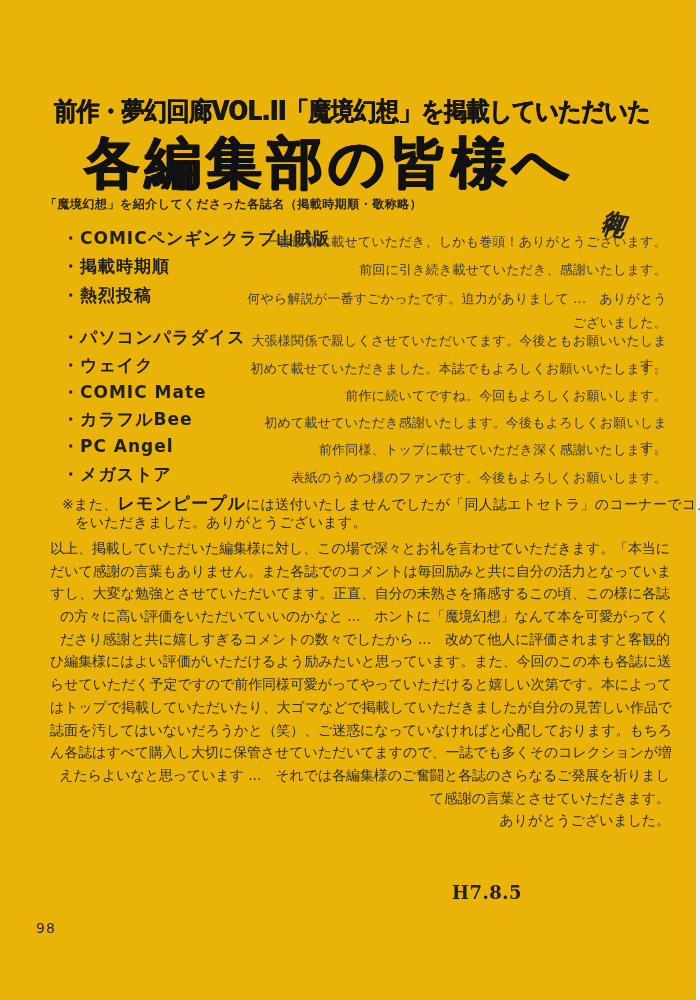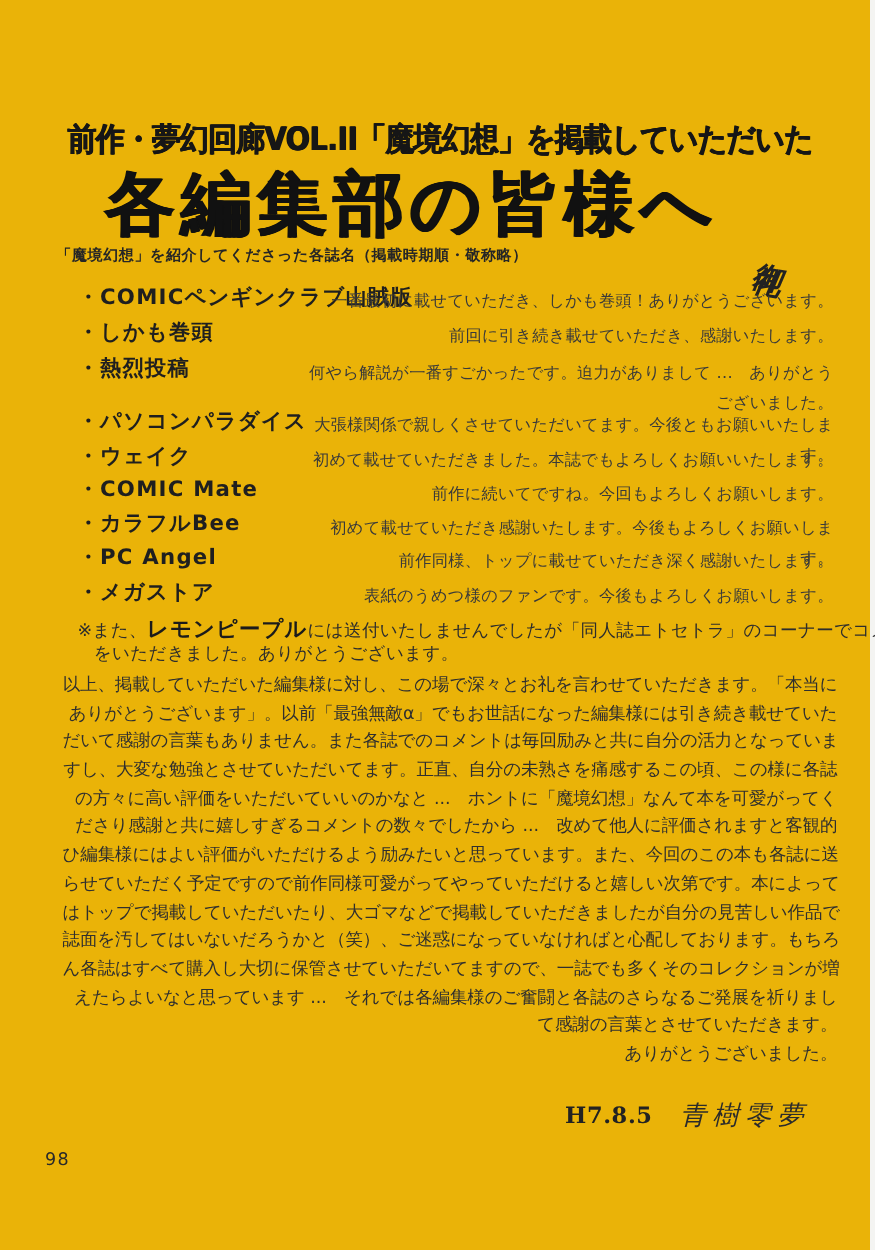--- a/index.html
+++ b/index.html
@@ -98,21 +98,21 @@
   <div class="abs page-title">各編集部の皆様へ</div>
   <div class="abs title-note">御礼</div>
   <div class="abs subtitle">「魔境幻想」を紹介してくださった各誌名（掲載時期順・敬称略）</div>
 
   <div id="magazine-list">
       <div class="mag-row" style="top: 229px;">
         <span class="mag-name">・COMICペンギンクラブ山賊版</span>
         <span class="mag-comment">一番最初に載せていただき、しかも巻頭！ありがとうございます。</span>
       </div>
       <div class="mag-row" style="top: 257px;">
-        <span class="mag-name">・しかも巻頭</span>
+        <span class="mag-name">・掲載時期順</span>
         <span class="mag-comment">前回に引き続き載せていただき、感謝いたします。</span>
       </div>
       <div class="mag-row" style="top: 286px;">
         <span class="mag-name">・熱烈投稿</span>
         <span class="mag-comment">何やら解説が一番すごかったです。迫力がありまして ...　ありがとうございました。</span>
       </div>
       <div class="mag-row" style="top: 328px;">
         <span class="mag-name">・パソコンパラダイス</span>
         <span class="mag-comment">大張様関係で親しくさせていただいてます。今後ともお願いいたします。</span>
       </div>
@@ -138,32 +138,30 @@
       </div>
     </div>
 
   <div class="abs note-line1">
     <span>※また、</span><span class="note-highlight">レモンピープル</span><span>には送付いたしませんでしたが「同人誌エトセトラ」のコーナーでコメント</span>
   </div>
   <div class="abs note-line2">をいただきました。ありがとうございます。</div>
 
   <div class="abs body-text" id="body-text">
       <div class="body-line">以上、掲載していただいた編集様に対し、この場で深々とお礼を言わせていただきます。「本当に</div>
-      <div class="body-line">ありがとうございます」。以前「最強無敵α」でもお世話になった編集様には引き続き載せていた</div>
       <div class="body-line">だいて感謝の言葉もありません。また各誌でのコメントは毎回励みと共に自分の活力となっていま</div>
       <div class="body-line">すし、大変な勉強とさせていただいてます。正直、自分の未熟さを痛感するこの頃、この様に各誌</div>
       <div class="body-line">の方々に高い評価をいただいていいのかなと ...　ホントに「魔境幻想」なんて本を可愛がってく</div>
       <div class="body-line">ださり感謝と共に嬉しすぎるコメントの数々でしたから ...　改めて他人に評価されますと客観的</div>
       <div class="body-line">ひ編集様にはよい評価がいただけるよう励みたいと思っています。また、今回のこの本も各誌に送</div>
       <div class="body-line">らせていただく予定ですので前作同様可愛がってやっていただけると嬉しい次第です。本によって</div>
       <div class="body-line">はトップで掲載していただいたり、大ゴマなどで掲載していただきましたが自分の見苦しい作品で</div>
       <div class="body-line">誌面を汚してはいないだろうかと（笑）、ご迷惑になっていなければと心配しております。もちろ</div>
       <div class="body-line">ん各誌はすべて購入し大切に保管させていただいてますので、一誌でも多くそのコレクションが増</div>
       <div class="body-line">えたらよいなと思っています ...　それでは各編集様のご奮闘と各誌のさらなるご発展を祈りまし</div>
       <div class="body-line">て感謝の言葉とさせていただきます。</div>
       <div class="body-line">　ありがとうございました。</div>
     </div>
 
   <div class="abs signature-date">H7.8.5</div>
-  <div class="abs signature-name">青樹零夢</div>
   <div class="abs page-number">98</div>
 
 </div>
 
 </body></html>

